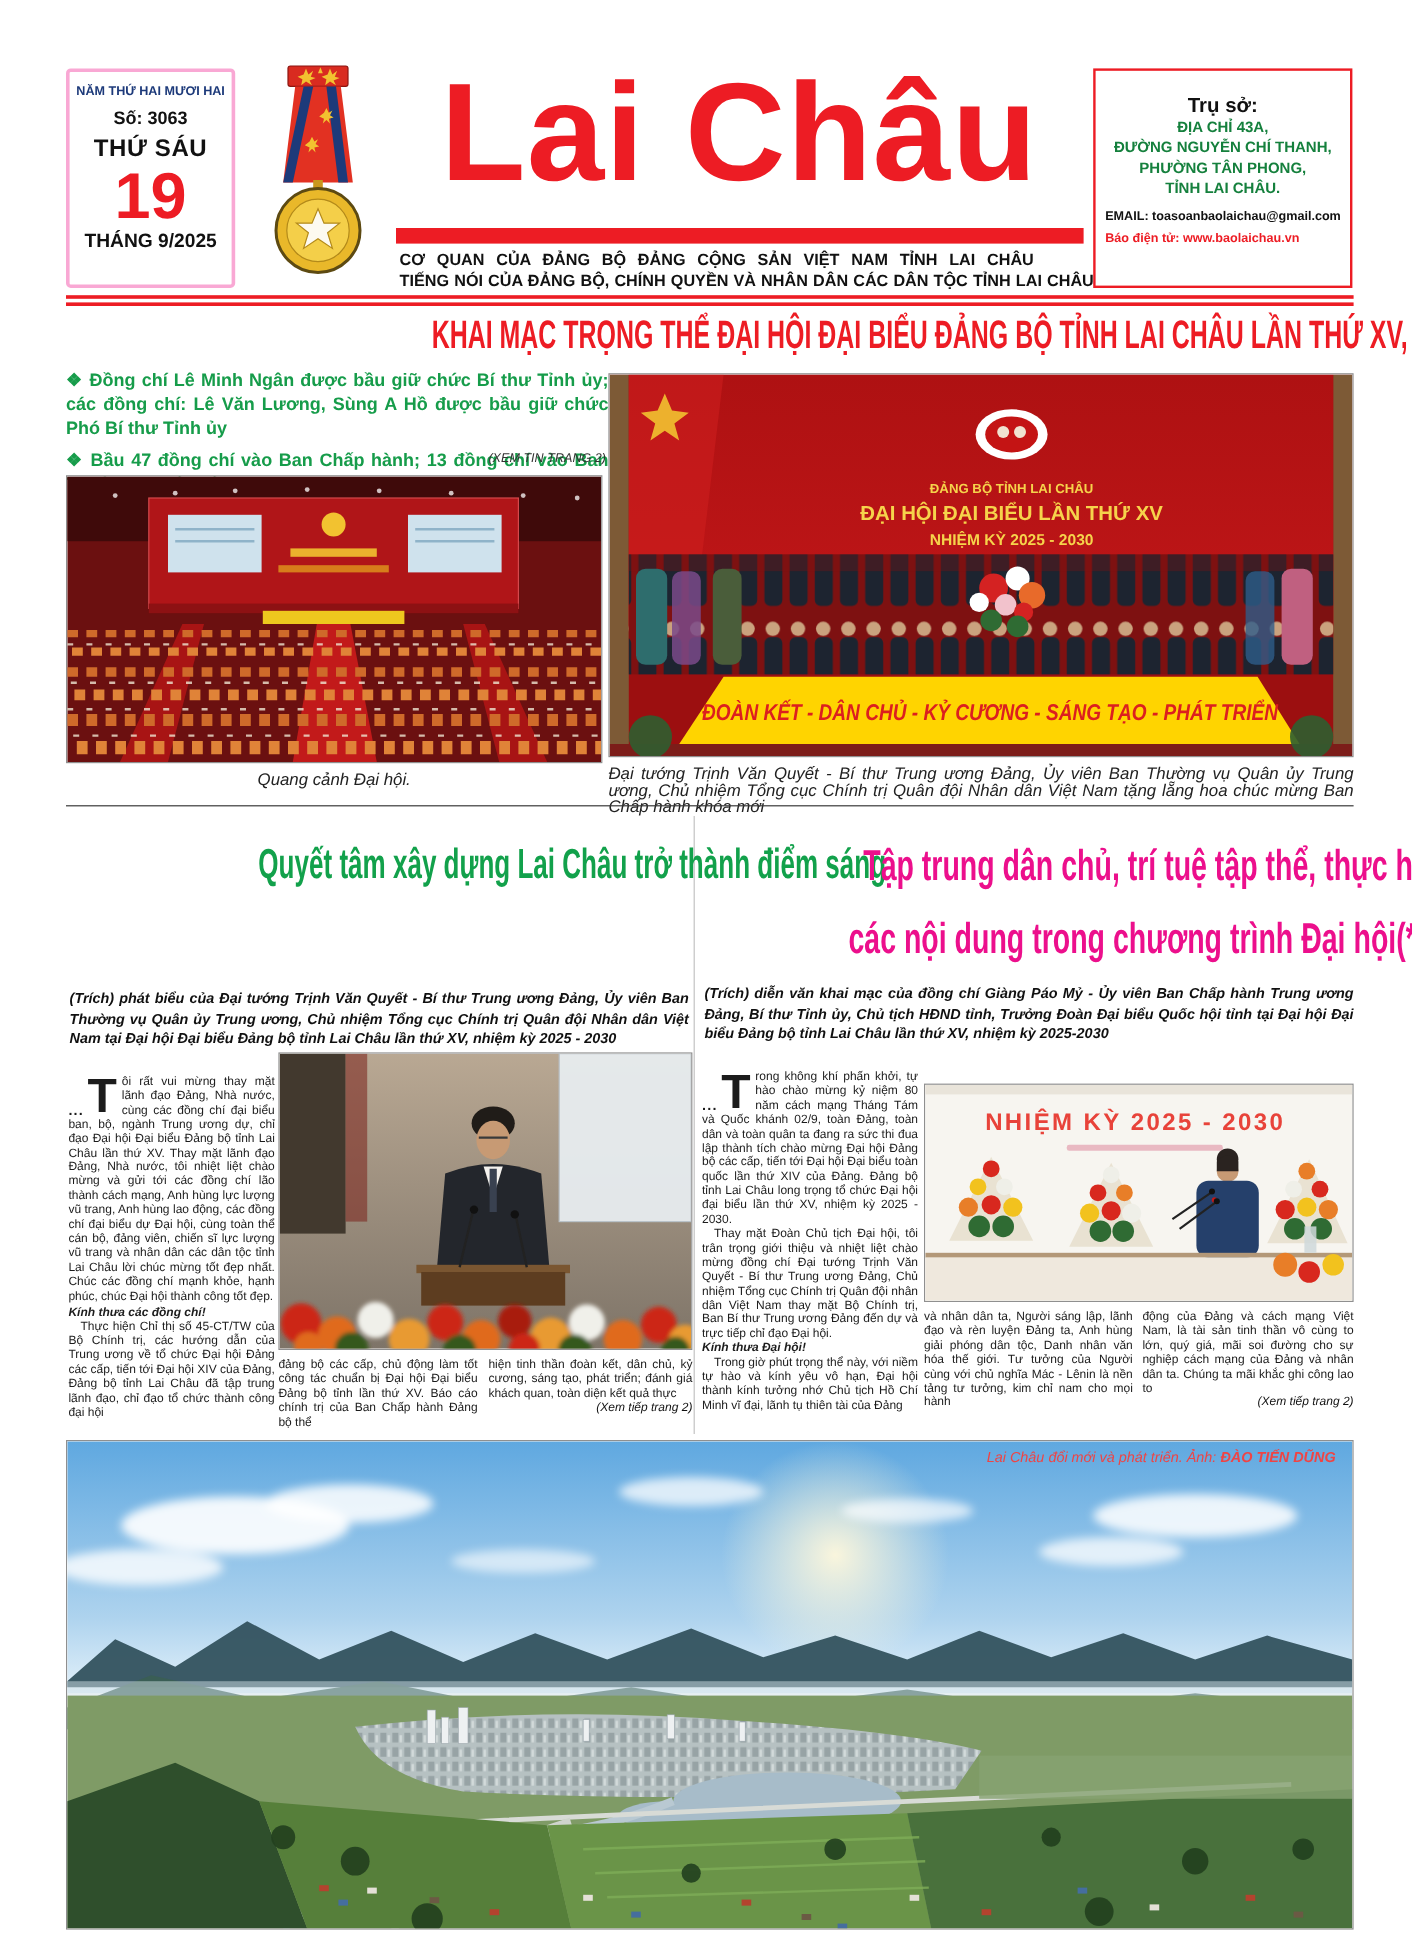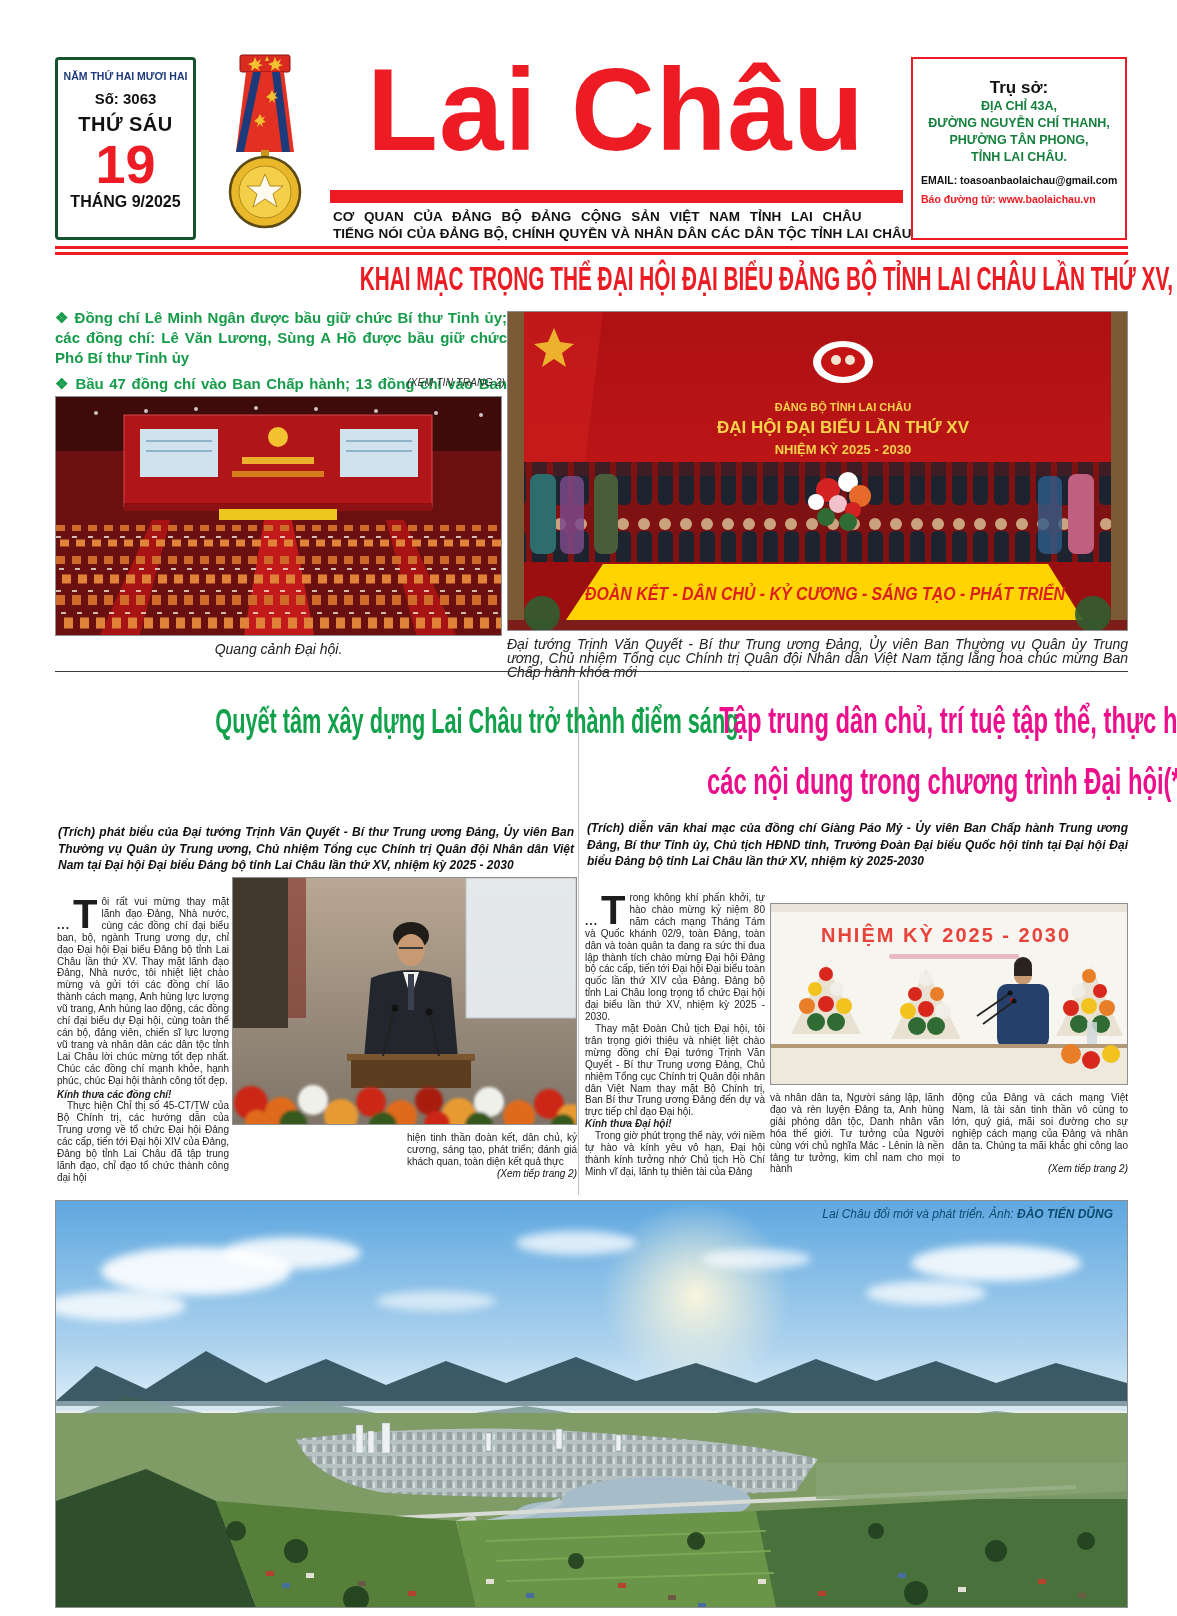--- a/index.html
+++ b/index.html
@@ -19,21 +19,21 @@
   .dc-ell{font-weight:bold;font-size:12px;letter-spacing:1px;margin-right:3px;line-height:10px;}
   .dc-cap{font-weight:bold;font-size:40px;line-height:32px;}
   svg text{font-family:"Liberation Sans",sans-serif;}
   .office-line{font-size:12.5px;line-height:17px;font-weight:bold;color:#15803d;}
 </style>
 </head>
 <body>
 
 <div class="page">
 
-  <div class="abs ctr" style="left:55px;top:57px;width:141px;height:183px;border:3px solid #14532d;border-radius:4px;box-sizing:border-box;padding-top:10px;text-align:center;">
+  <div class="abs ctr" style="left:55px;top:57px;width:141px;height:183px;border:3px solid #f9a8d4;border-radius:4px;box-sizing:border-box;padding-top:10px;text-align:center;">
     <div style="font-size:10.5px;font-weight:bold;color:#1d3a7a;line-height:13px;">NĂM THỨ HAI MƯƠI HAI</div>
     <div style="font-size:15px;font-weight:bold;margin-top:7px;">Số: 3063</div>
     <div style="font-size:20px;font-weight:bold;margin-top:6px;letter-spacing:0.5px;">THỨ SÁU</div>
     <div class="red" style="font-size:54px;font-weight:bold;line-height:52px;margin-top:2px;">19</div>
     <div style="font-size:16px;font-weight:bold;margin-top:3px;">THÁNG 9/2025</div>
   </div>
 
   <div class="abs" style="left:220px;top:52px;width:90px;height:182px;">
     <svg width="90" height="182" viewBox="0 0 90 182">
       <rect x="20" y="3" width="50" height="17" rx="2" fill="#d92b20" stroke="#8c1510"></rect>
@@ -57,21 +57,21 @@
   <div class="abs" style="left:333px;top:209px;width:572px;font-size:13.5px;font-weight:bold;word-spacing:6px;white-space:nowrap;">CƠ QUAN CỦA ĐẢNG BỘ ĐẢNG CỘNG SẢN VIỆT NAM TỈNH LAI CHÂU</div>
   <div class="abs" style="left:333px;top:226px;width:572px;font-size:13.5px;font-weight:bold;word-spacing:0.5px;white-space:nowrap;">TIẾNG NÓI CỦA ĐẢNG BỘ, CHÍNH QUYỀN VÀ NHÂN DÂN CÁC DÂN TỘC TỈNH LAI CHÂU</div>
 
   <div class="abs ctr" style="left:911px;top:57px;width:216px;height:183px;border:2px solid #ed1c24;box-sizing:border-box;padding-top:19px;">
     <div style="font-size:17px;font-weight:bold;">Trụ sở:</div>
     <div class="office-line">ĐỊA CHỈ 43A,</div>
     <div class="office-line">ĐƯỜNG NGUYỄN CHÍ THANH,</div>
     <div class="office-line">PHƯỜNG TÂN PHONG,</div>
     <div class="office-line">TỈNH LAI CHÂU.</div>
     <div style="font-size:10.5px;font-weight:bold;text-align:left;padding:8px 0 0 8px;">EMAIL: toasoanbaolaichau@gmail.com</div>
-    <div class="red" style="font-size:10.5px;font-weight:bold;text-align:left;padding:7px 0 0 8px;">Báo đường tử: www.baolaichau.vn</div>
+    <div class="red" style="font-size:10.5px;font-weight:bold;text-align:left;padding:7px 0 0 8px;">Báo điện tử: www.baolaichau.vn</div>
   </div>
 
   <div class="abs" style="left:55px;top:246px;width:1073px;height:3px;background:#ed1c24;"></div>
   <div class="abs" style="left:55px;top:252px;width:1073px;height:3px;background:#ed1c24;"></div>
 
   <div class="abs ctr" style="left:55px;top:260px;width:1073px;height:42px;">
     <span class="condense red" style="font-size:33px;font-weight:bold;transform:scaleX(0.63);letter-spacing:0;">KHAI MẠC TRỌNG THỂ ĐẠI HỘI ĐẠI BIỂU ĐẢNG BỘ TỈNH LAI CHÂU LẦN THỨ XV, NHIỆM KỲ 2025 - 2030</span>
   </div>
 
   <div class="abs" style="left:55px;top:308px;width:452px;color:#169c4a;font-size:15px;font-weight:bold;line-height:20px;text-align:justify;">
@@ -251,20 +251,21 @@
         <circle cx="60" cy="246" r="14" fill="#35591f"></circle>
           <circle cx="150" cy="248" r="14" fill="#35591f"></circle>
         <circle cx="246" cy="248" r="14" fill="#35591f"></circle>
           <circle cx="330" cy="248" r="12" fill="#35591f"></circle>
         <circle cx="24" cy="244" r="12" fill="#e06a1e"></circle>
           <circle cx="204" cy="246" r="13" fill="#cc2718"></circle>
       </g>
     </svg>
   </div>
 
+  <div class="abs body-txt" style="left:232px;top:1132px;width:166px;height:62px;">đảng bộ các cấp, chủ động làm tốt công tác chuẩn bị Đại hội Đại biểu Đảng bộ tỉnh lần thứ XV. Báo cáo chính trị của Ban Chấp hành Đảng bộ thể</div>
   <div class="abs" style="left:407px;top:1132px;width:170px;height:62px;">
     <div class="body-txt">hiện tinh thần đoàn kết, dân chủ, kỷ cương, sáng tạo, phát triển; đánh giá khách quan, toàn diện kết quả thực</div>
     <div class="cont">(Xem tiếp trang 2)</div>
   </div>
 
   <div class="abs ctr" style="left:583px;top:690px;width:545px;height:126px;">
     <div style="height:61px;"><span class="condense" style="font-size:36px;font-weight:bold;color:#ec0f8c;transform:scaleX(0.66);line-height:61px;">Tập trung dân chủ, trí tuệ tập thể, thực hiện tốt</span></div>
     <div style="height:61px;"><span class="condense" style="font-size:36px;font-weight:bold;color:#ec0f8c;transform:scaleX(0.66);line-height:61px;">các nội dung trong chương trình Đại hội(*)</span></div>
   </div>
   <div class="abs byline" style="left:587px;top:820px;width:541px;">(Trích) diễn văn khai mạc của đồng chí Giàng Páo Mỷ - Ủy viên Ban Chấp hành Trung ương Đảng, Bí thư Tỉnh ủy, Chủ tịch HĐND tỉnh, Trưởng Đoàn Đại biểu Quốc hội tỉnh tại Đại hội Đại biểu Đảng bộ tỉnh Lai Châu lần thứ XV, nhiệm kỳ 2025-2030</div>
@@ -428,19 +429,19 @@
         <rect x="612" y="394" width="8" height="5" fill="#6b5a44"></rect>
           <rect x="702" y="378" width="8" height="5" fill="#e4e0d6"></rect>
         <rect x="762" y="390" width="8" height="5" fill="#b3432e"></rect>
           <rect x="842" y="372" width="8" height="5" fill="#456e9e"></rect>
         <rect x="902" y="386" width="8" height="5" fill="#e4e0d6"></rect>
           <rect x="982" y="378" width="8" height="5" fill="#b3432e"></rect>
         <rect x="1022" y="392" width="8" height="5" fill="#6b5a44"></rect>
           <rect x="642" y="402" width="8" height="5" fill="#456e9e"></rect>
       </g>
     </svg>
-    <div class="abs" style="top:6px;right:14px;font-size:12px;color:#0c4a6e;white-space:nowrap;">
+    <div class="abs" style="top:6px;right:14px;font-size:12px;color:#ef4444;white-space:nowrap;">
       <span style="font-style:italic;">Lai Châu đổi mới và phát triển. Ảnh:</span>
       <span style="font-weight:bold;font-style:italic;">ĐÀO TIẾN DŨNG</span>
     </div>
   </div>
 
 </div>
 
 </body></html>

